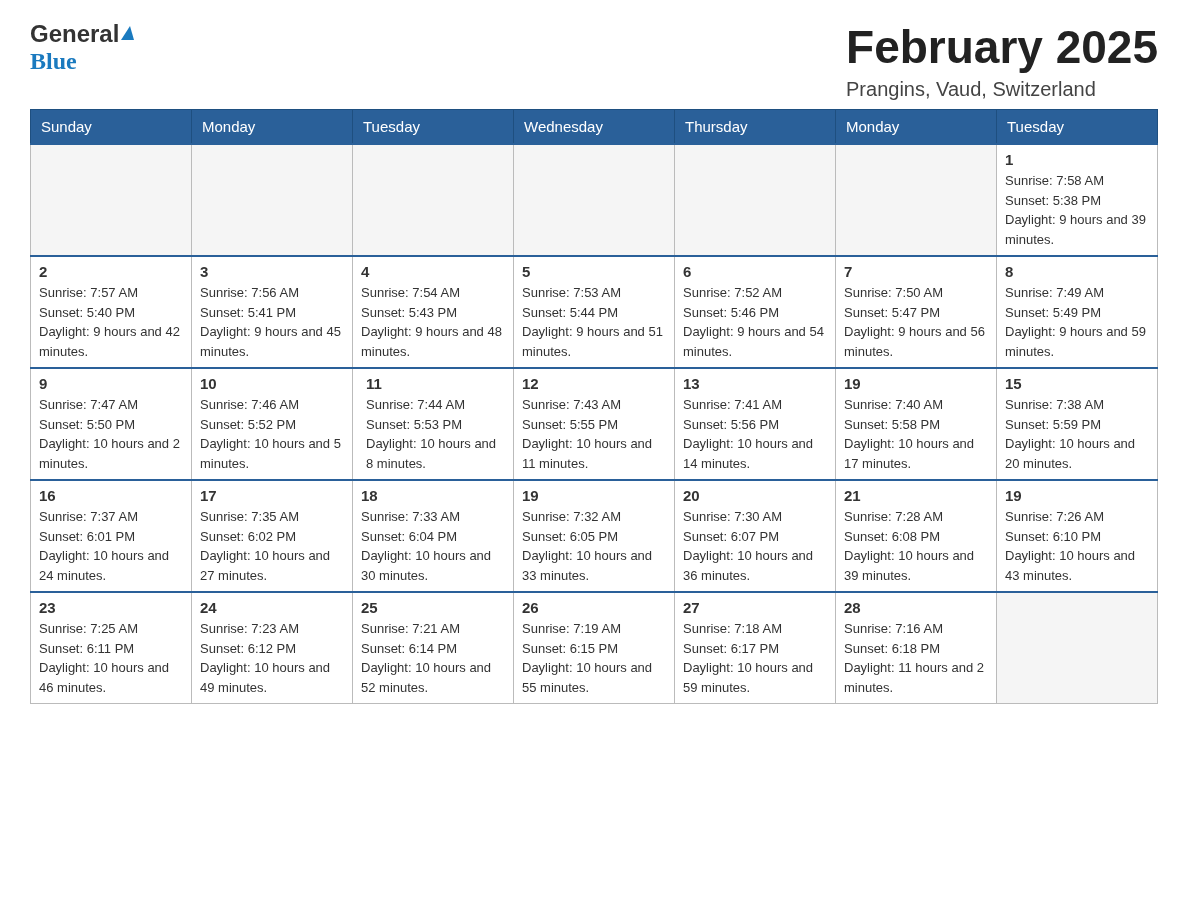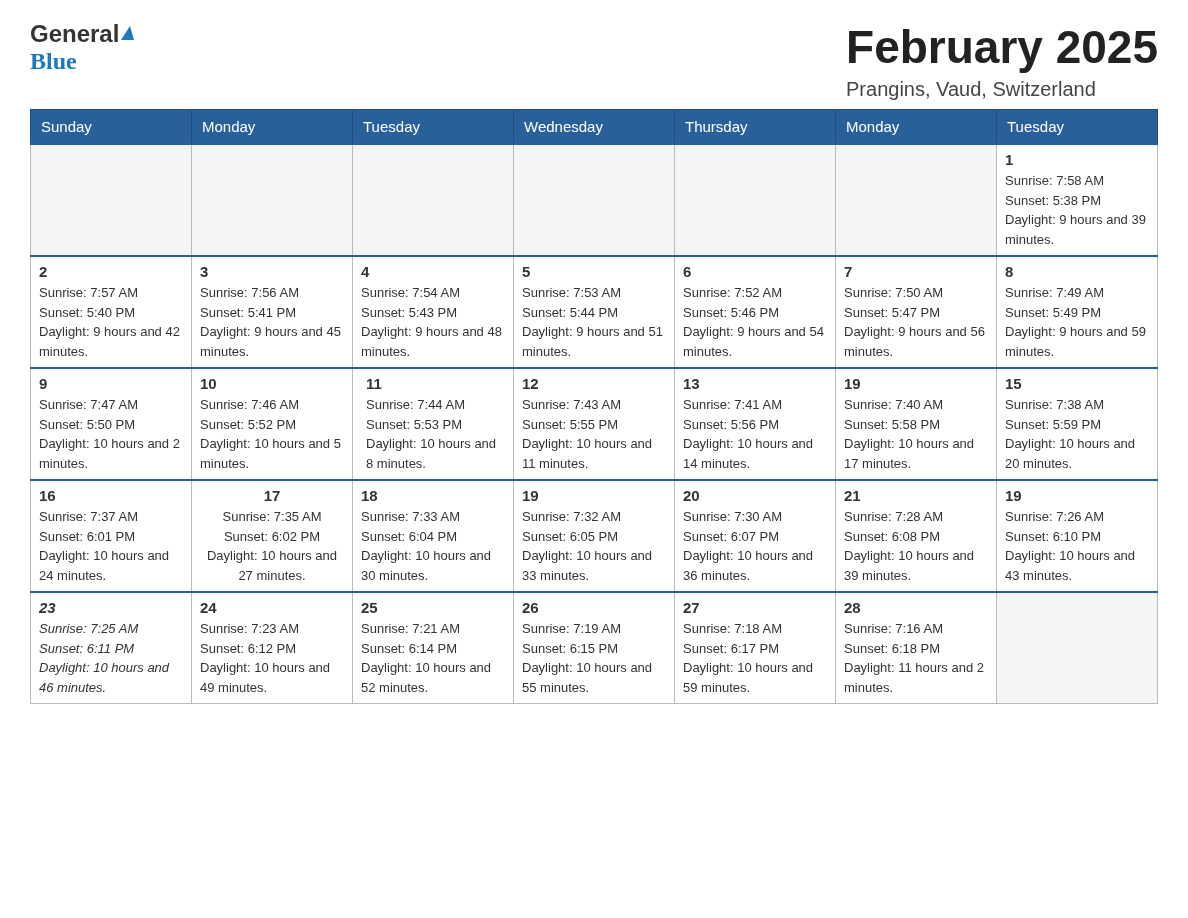--- a/index.html
+++ b/index.html
@@ -195,21 +195,21 @@
         <td style="min-height: 110px;">
           <span class="day-num">15</span>
           <div class="day-info">Sunrise: 7:38 AM<br>Sunset: 5:59 PM<br>Daylight: 10 hours and 20 minutes.</div>
         </td>
       </tr>
       <tr class="week-row">
         <td style="min-height: 110px;">
           <span class="day-num">16</span>
           <div class="day-info">Sunrise: 7:37 AM<br>Sunset: 6:01 PM<br>Daylight: 10 hours and 24 minutes.</div>
         </td>
-        <td style="min-height: 110px; text-align: center;">
+        <td style="min-height: 110px;">
           <span class="day-num">17</span>
           <div class="day-info">Sunrise: 7:35 AM<br>Sunset: 6:02 PM<br>Daylight: 10 hours and 27 minutes.</div>
         </td>
         <td style="min-height: 110px;">
           <span class="day-num">18</span>
           <div class="day-info">Sunrise: 7:33 AM<br>Sunset: 6:04 PM<br>Daylight: 10 hours and 30 minutes.</div>
         </td>
         <td style="min-height: 110px;">
           <span class="day-num">19</span>
           <div class="day-info">Sunrise: 7:32 AM<br>Sunset: 6:05 PM<br>Daylight: 10 hours and 33 minutes.</div>
@@ -221,21 +221,21 @@
         <td style="min-height: 110px;">
           <span class="day-num">21</span>
           <div class="day-info">Sunrise: 7:28 AM<br>Sunset: 6:08 PM<br>Daylight: 10 hours and 39 minutes.</div>
         </td>
         <td style="min-height: 110px;">
           <span class="day-num">19</span>
           <div class="day-info">Sunrise: 7:26 AM<br>Sunset: 6:10 PM<br>Daylight: 10 hours and 43 minutes.</div>
         </td>
       </tr>
       <tr class="week-row">
-        <td style="min-height: 110px; font-style: italic;">
+        <td style="min-height: 110px;">
           <span class="day-num">23</span>
           <div class="day-info">Sunrise: 7:25 AM<br>Sunset: 6:11 PM<br>Daylight: 10 hours and 46 minutes.</div>
         </td>
         <td style="min-height: 110px;">
           <span class="day-num">24</span>
           <div class="day-info">Sunrise: 7:23 AM<br>Sunset: 6:12 PM<br>Daylight: 10 hours and 49 minutes.</div>
         </td>
         <td style="min-height: 110px;">
           <span class="day-num">25</span>
           <div class="day-info">Sunrise: 7:21 AM<br>Sunset: 6:14 PM<br>Daylight: 10 hours and 52 minutes.</div>

